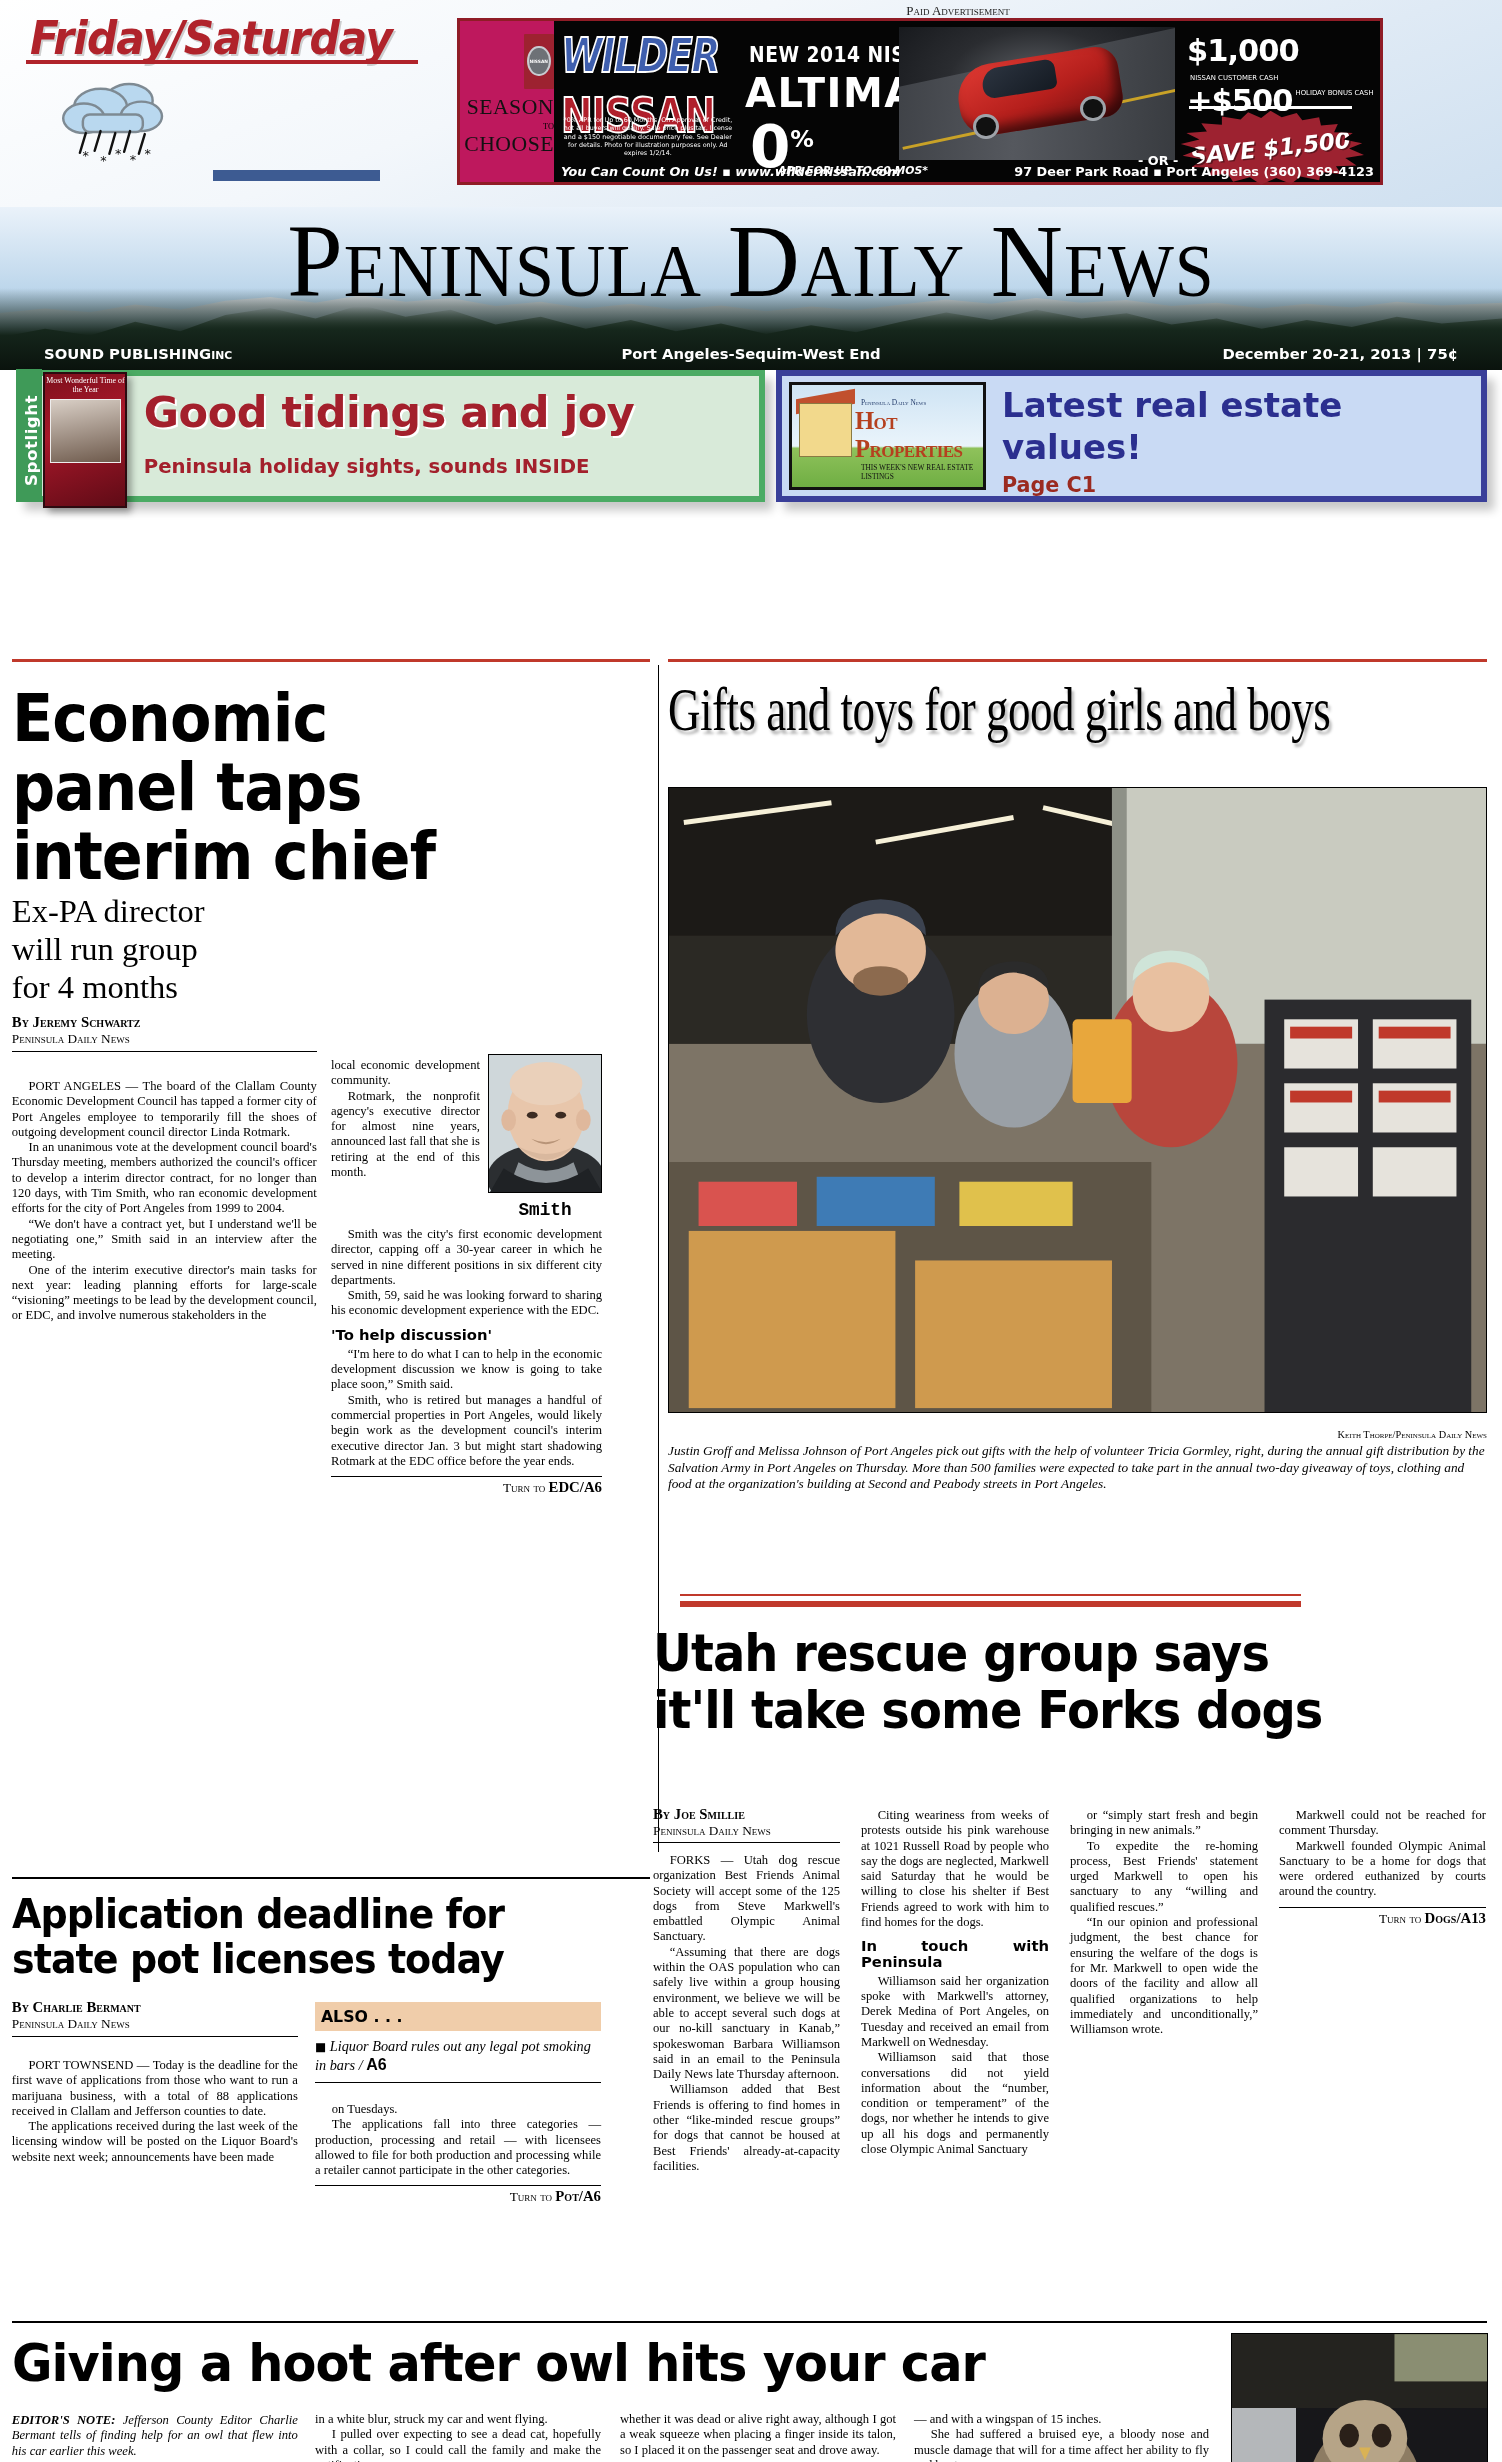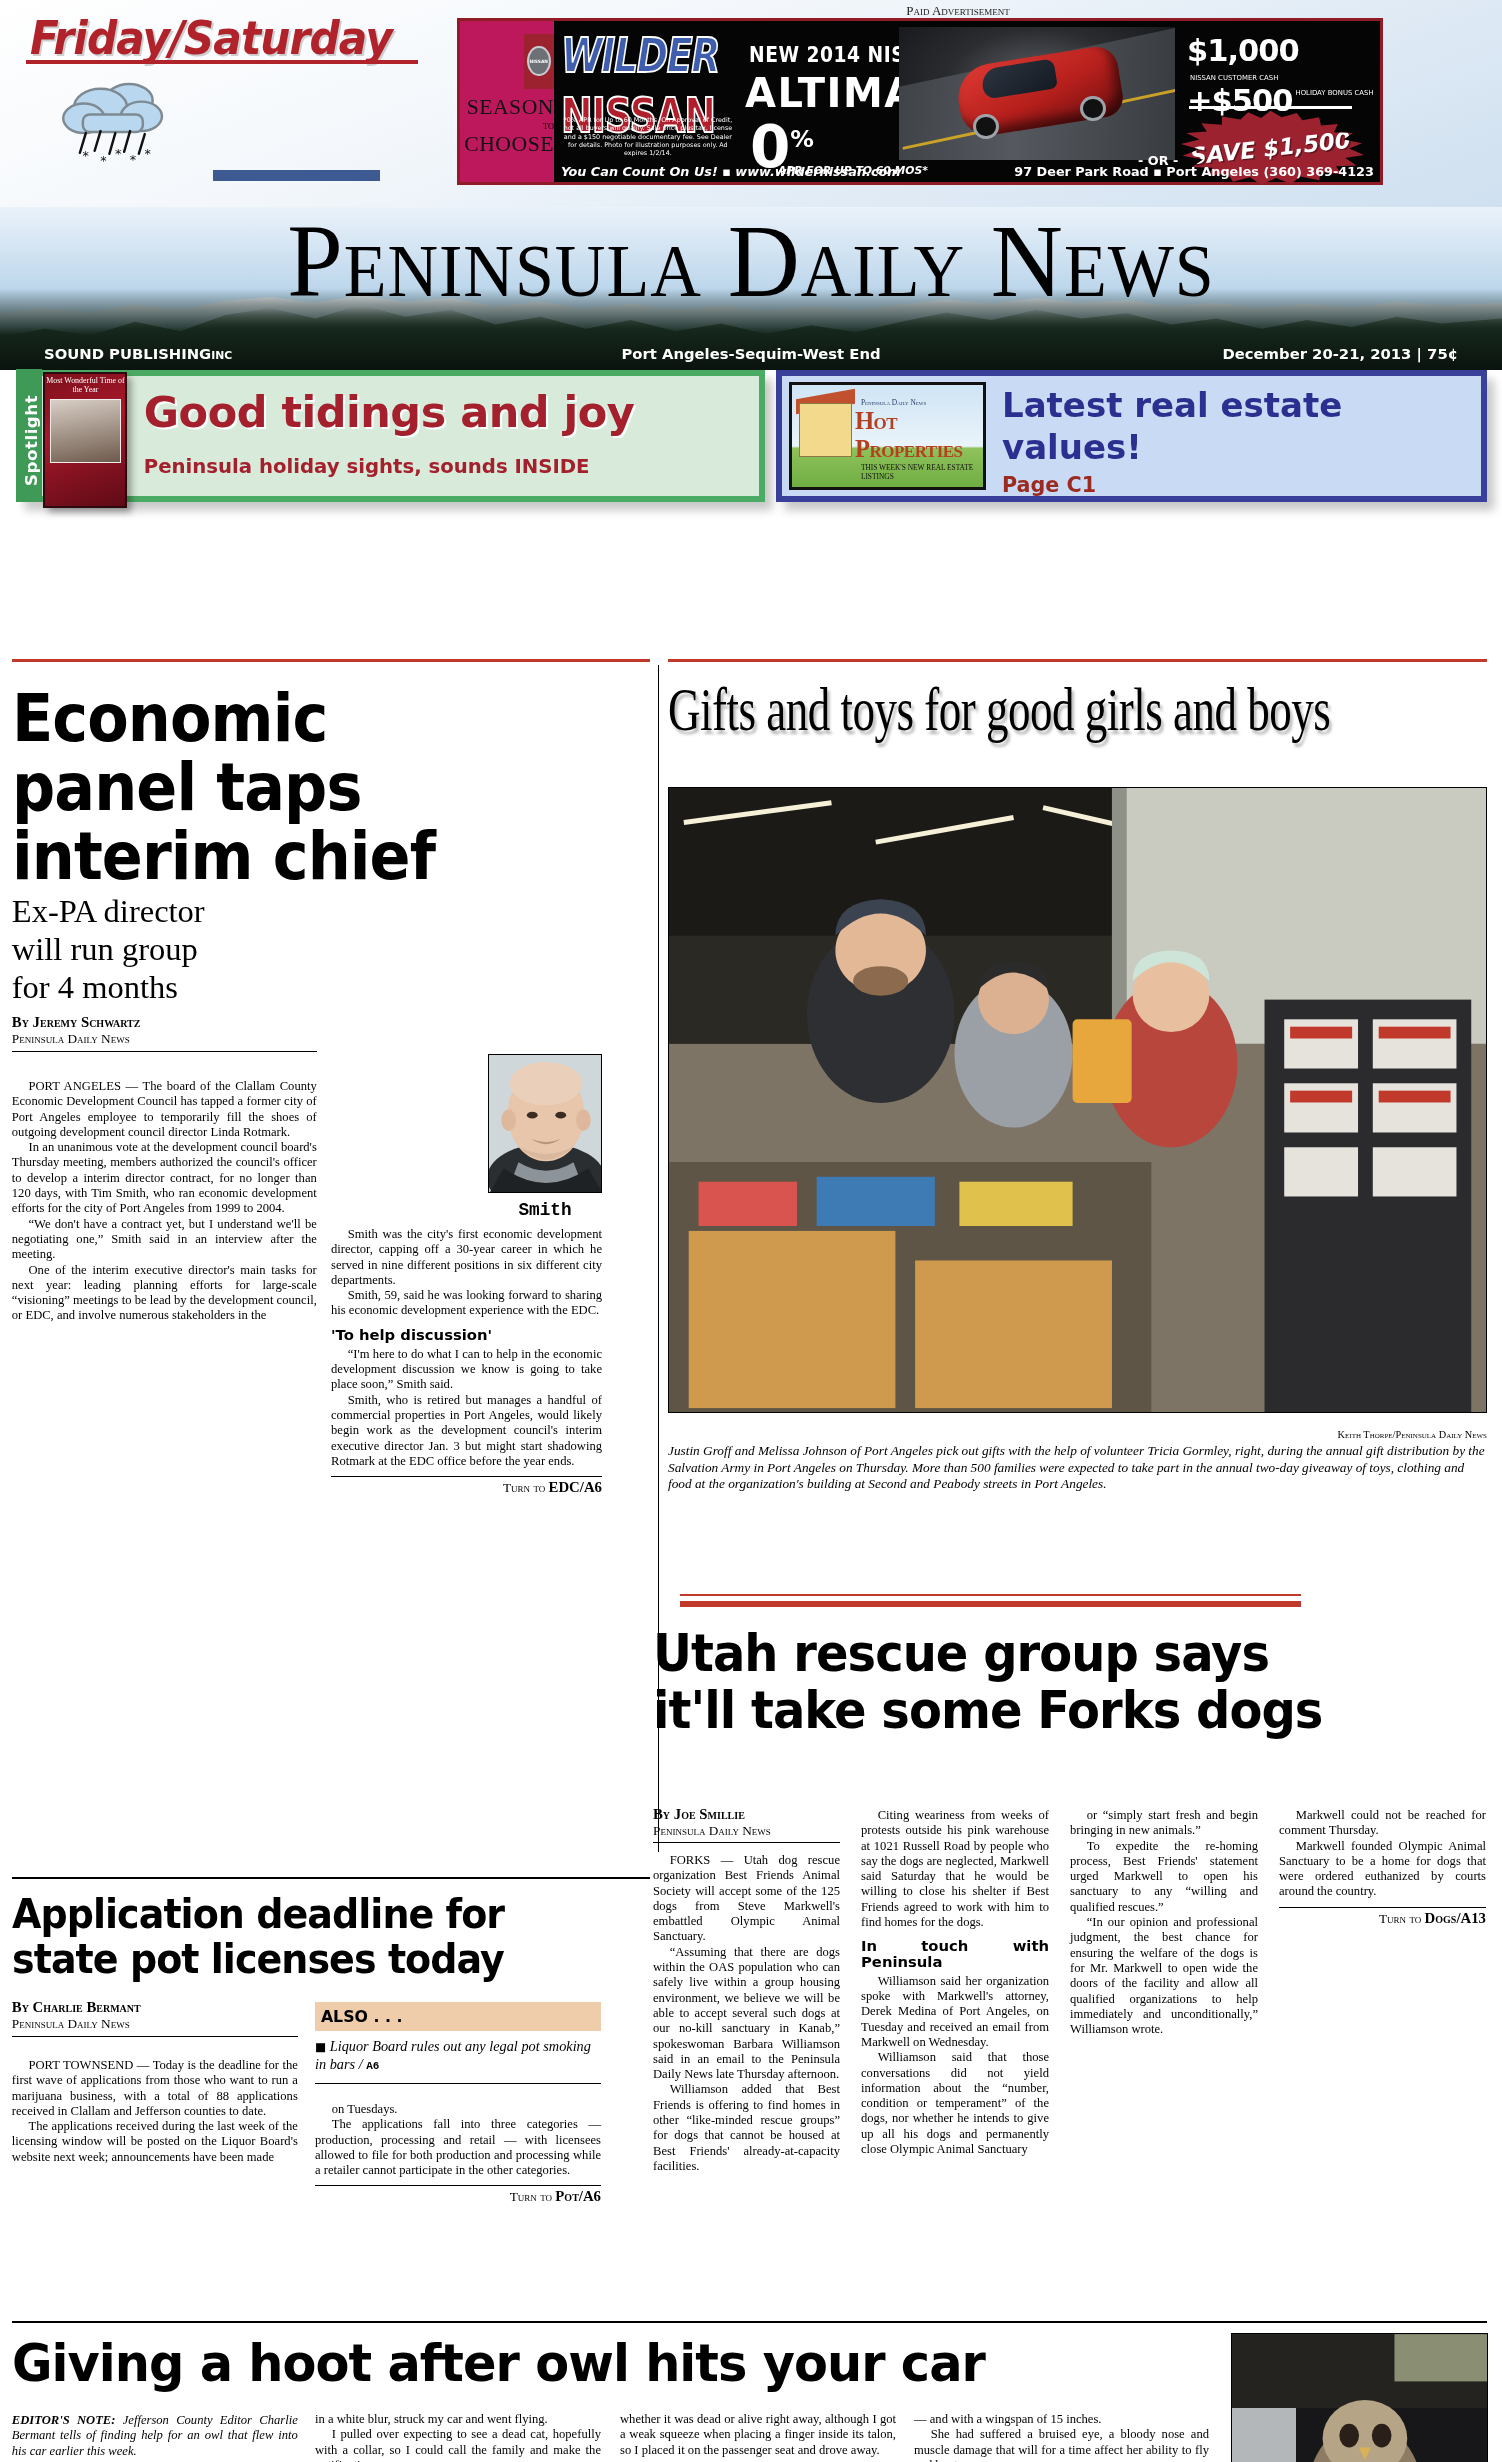--- a/index.html
+++ b/index.html
@@ -184,21 +184,21 @@
      line-height: 16.3px; color:#000; }
   .credit { font-family:"Liberation Serif",serif; font-variant: small-caps; font-style: normal;
      font-size: 10.3px; text-align:right; display:block; }
 
   
   .also-box { position:absolute; }
   .also-hd { background:#f0cdaa; font-family:"DejaVu Sans",sans-serif; font-weight:bold; font-size: 15.8px;
      padding: 4.9px 5.9px; }
   .also-item { font-family:"Liberation Serif",serif; font-style: italic; font-size: 14.3px; line-height: 17.7px;
      margin-top: 6.9px; }
-  .also-item b { font-style: normal; font-family:Liberation Mono, monospace; font-size: 11px;}
+  .also-item b { font-style: normal; font-family:Liberation Sans, sans-serif; font-size: 16px;}
 
   
   .ph-gift { background: linear-gradient(180deg,#2a2823 0%, #6b5f4f 18%, #8b8276 35%, #b4a894 60%, #8d8275 100%); }
   .ph-smith { background: linear-gradient(180deg,#cdd3d6 0%,#e3c9b4 35%,#3a3b3d 100%); }
 </style>
 </head>
 <body>
 
 <div class="page">
 
@@ -349,20 +349,24 @@
     <div class="hr-black" style="position:relative;left:0;top:3.9px;width:305px;height:1px;"></div>
   </div>
 
   <div class="col" style="left:11.8px;top:1079px;width:305px;">
     <p>PORT ANGELES — The board of the Clallam County Economic Development Council has tapped a former city of Port Angeles employee to temporarily fill the shoes of outgoing development council director Linda Rotmark.</p>
     <p>In an unanimous vote at the development council board's Thursday meeting, members authorized the council's officer to develop a interim director contract, for no longer than 120 days, with Tim Smith, who ran economic development efforts for the city of Port Angeles from 1999 to 2004.</p>
     <p>“We don't have a contract yet, but I understand we'll be negotiating one,” Smith said in an interview after the meeting.</p>
     <p>One of the interim executive director's main tasks for next year: leading planning efforts for large-scale “visioning” meetings to be lead by the development council, or EDC, and involve numerous stakeholders in the</p>
   </div>
 
+  <div class="col" style="left:331px;top:1058px;width:149px;">
+    <p class="noind">local economic development community.</p>
+    <p>Rotmark, the nonprofit agency's executive director for almost nine years, announced last fall that she is retiring at the end of this month.</p>
+  </div>
 
   <div class="photo ph-smith" style="left:488px;top:1054px;width:114px;height:139px;">
     <svg viewBox="0 0 232 282" width="114" height="139">
       <rect width="232" height="282" fill="#cfd7da"></rect>
       <ellipse cx="116" cy="250" rx="120" ry="70" fill="#2b2e31"></ellipse>
       <ellipse cx="116" cy="120" rx="78" ry="96" fill="#e8c6ab"></ellipse>
       <ellipse cx="116" cy="58" rx="74" ry="44" fill="#ead0ba"></ellipse>
       <ellipse cx="40" cy="132" rx="15" ry="22" fill="#dfb89c"></ellipse>
       <ellipse cx="192" cy="132" rx="15" ry="22" fill="#dfb89c"></ellipse>
       <ellipse cx="88" cy="122" rx="11" ry="7" fill="#3b2b22"></ellipse>

